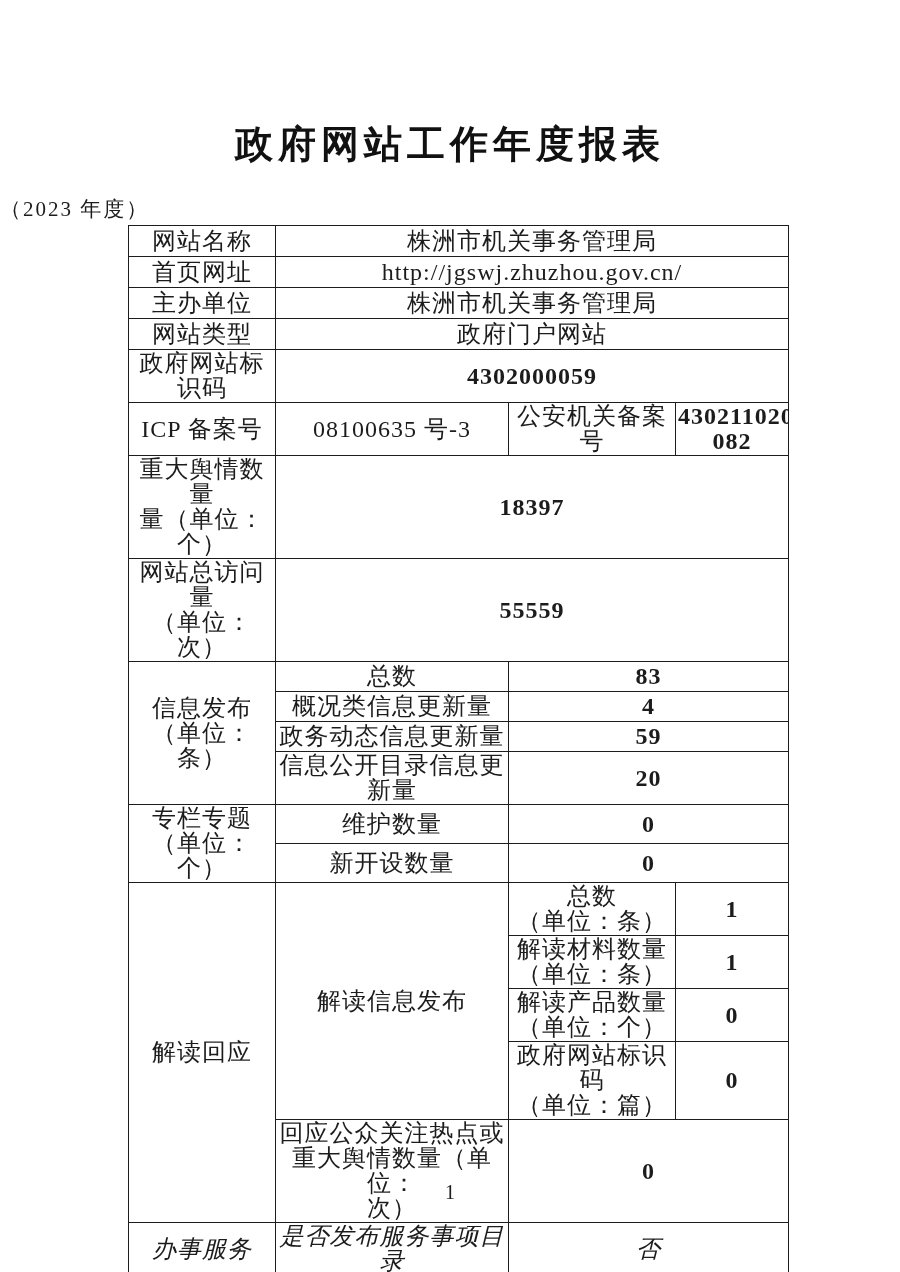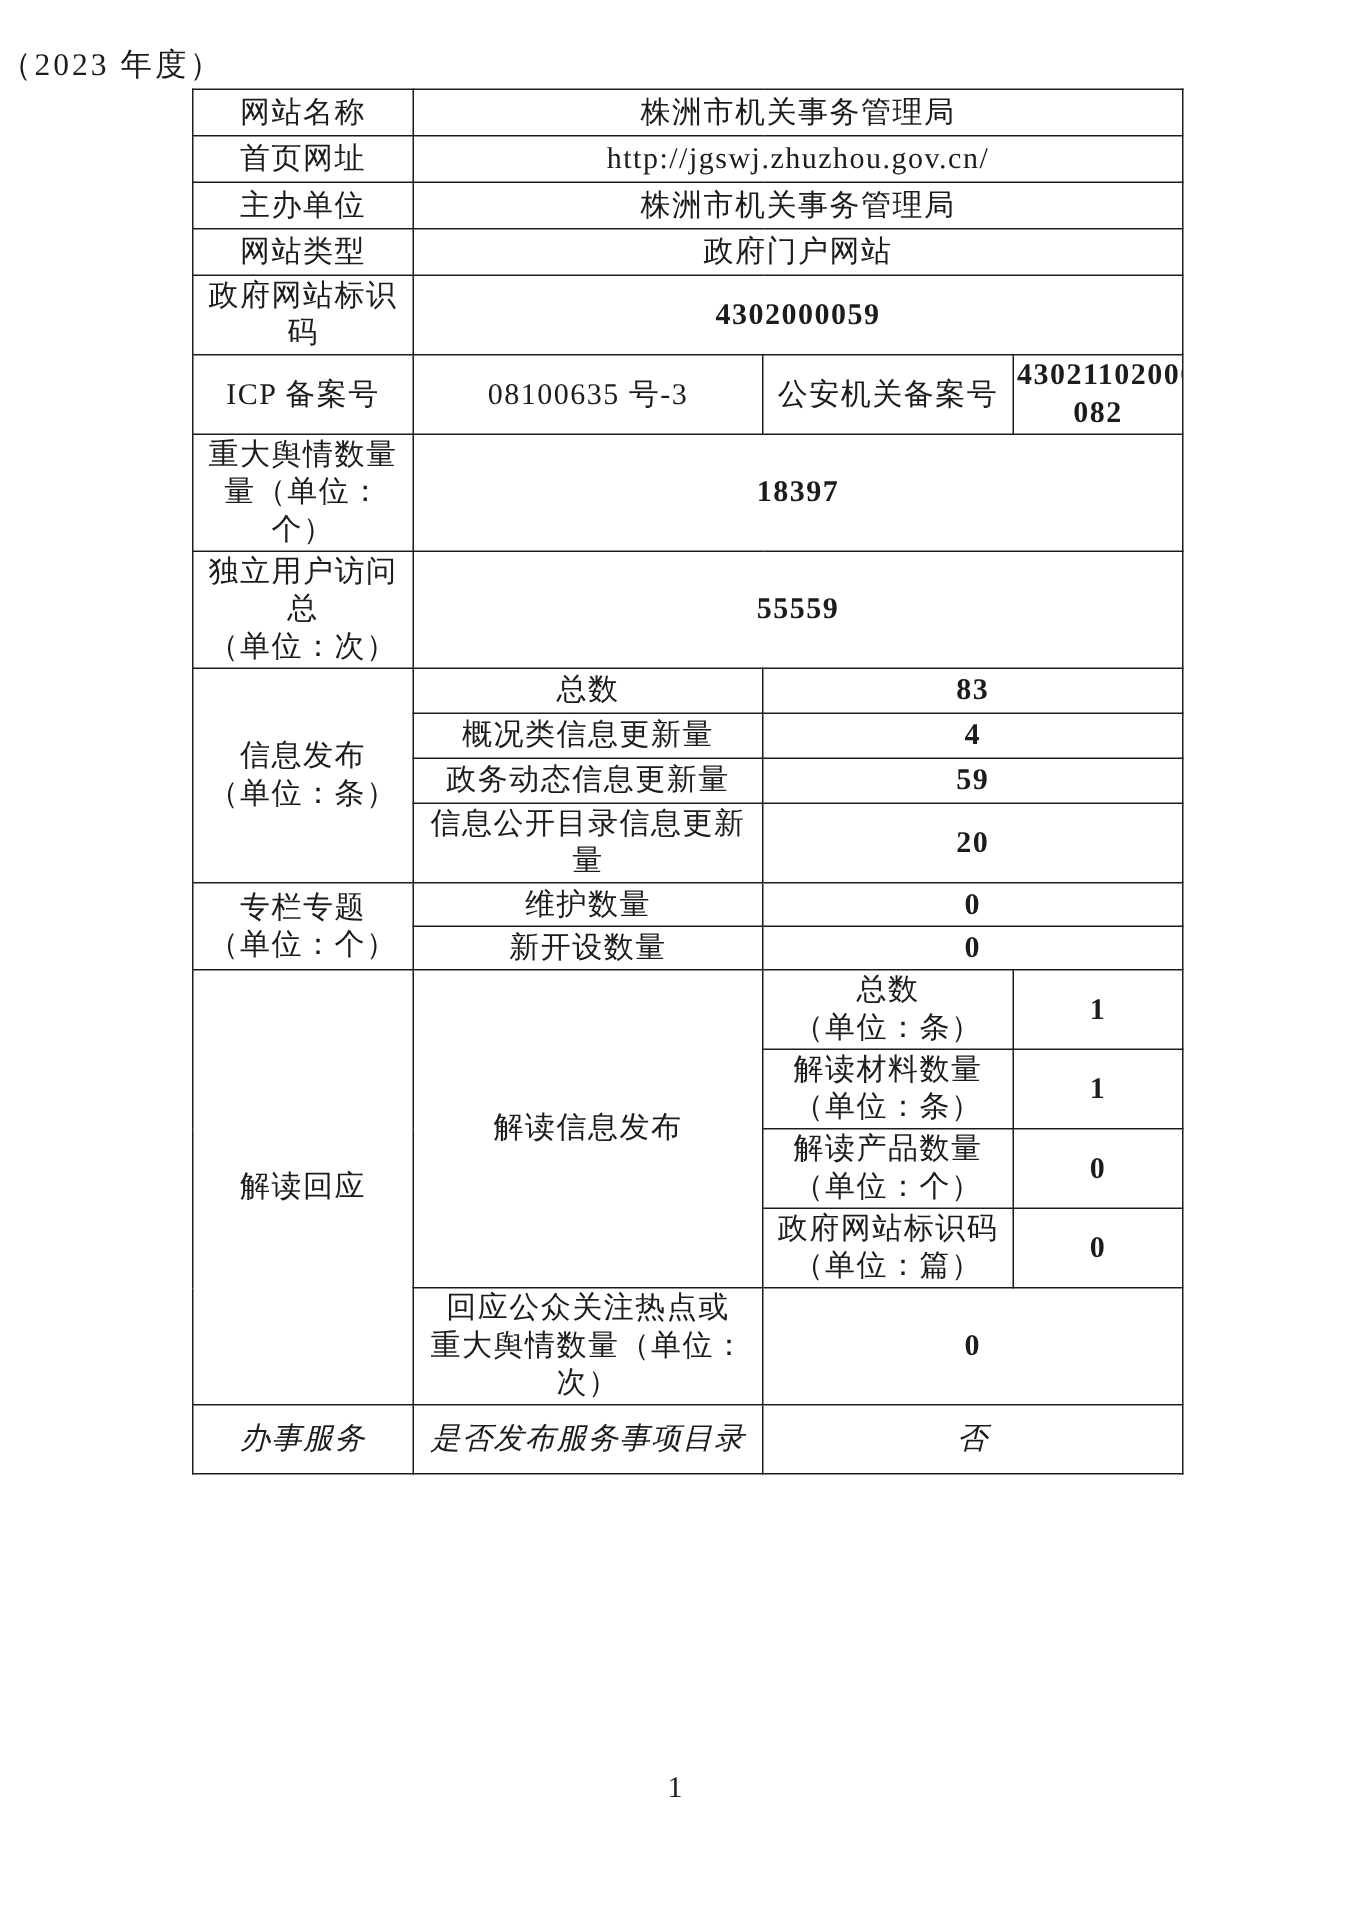--- a/index.html
+++ b/index.html
@@ -41,21 +41,21 @@
   table.report {
     border-collapse: collapse;
     table-layout: fixed;
     width: 660px;
     margin: 3px 0 0 128px;
   }
   table.report td {
     border: 1.5px solid #1c1c1c;
     text-align: center;
     vertical-align: middle;
-    font-size: 20px;
+    font-size: 24px;
     line-height: 25px;
     letter-spacing: 1px;
     padding: 1px 2px;
     white-space: pre-line;
     overflow: hidden;
     margin-top: 16px;
   }
   tr.r-basic { height: 31px; }
   tr.r-icp   { height: 52px; }
   tr.r-visit { height: 54px; }
@@ -76,20 +76,21 @@
     text-align: center;
     font-size: 20px;
     line-height: 24px;
   }
 </style>
 </head>
 <body>
 
 <div class="page">
 
+  <div class="doc-title">政府网站工作年度报表</div>
   <div class="doc-subtitle">（2023 年度）</div>
 
   <table class="report">
     <colgroup>
       <col style="width:147px">
       <col style="width:233px">
       <col style="width:167px">
       <col style="width:113px">
     </colgroup>
     <tbody>
@@ -121,21 +122,21 @@
         <td class="num-cell">43021102000
 082</td>
       </tr>
 
       <tr class="r-visit">
         <td>重大舆情数量
 量（单位：个）</td>
         <td colspan="3" class="num-cell">18397</td>
       </tr>
       <tr class="r-visit">
-        <td>独立用户访问总
+        <td>网站总访问量
 （单位：次）</td>
         <td colspan="3" class="num-cell">55559</td>
       </tr>
 
       <tr class="r-info">
         <td rowspan="4">信息发布
 （单位：条）</td>
         <td>总数</td>
         <td colspan="2" class="num-cell">83</td>
       </tr>

